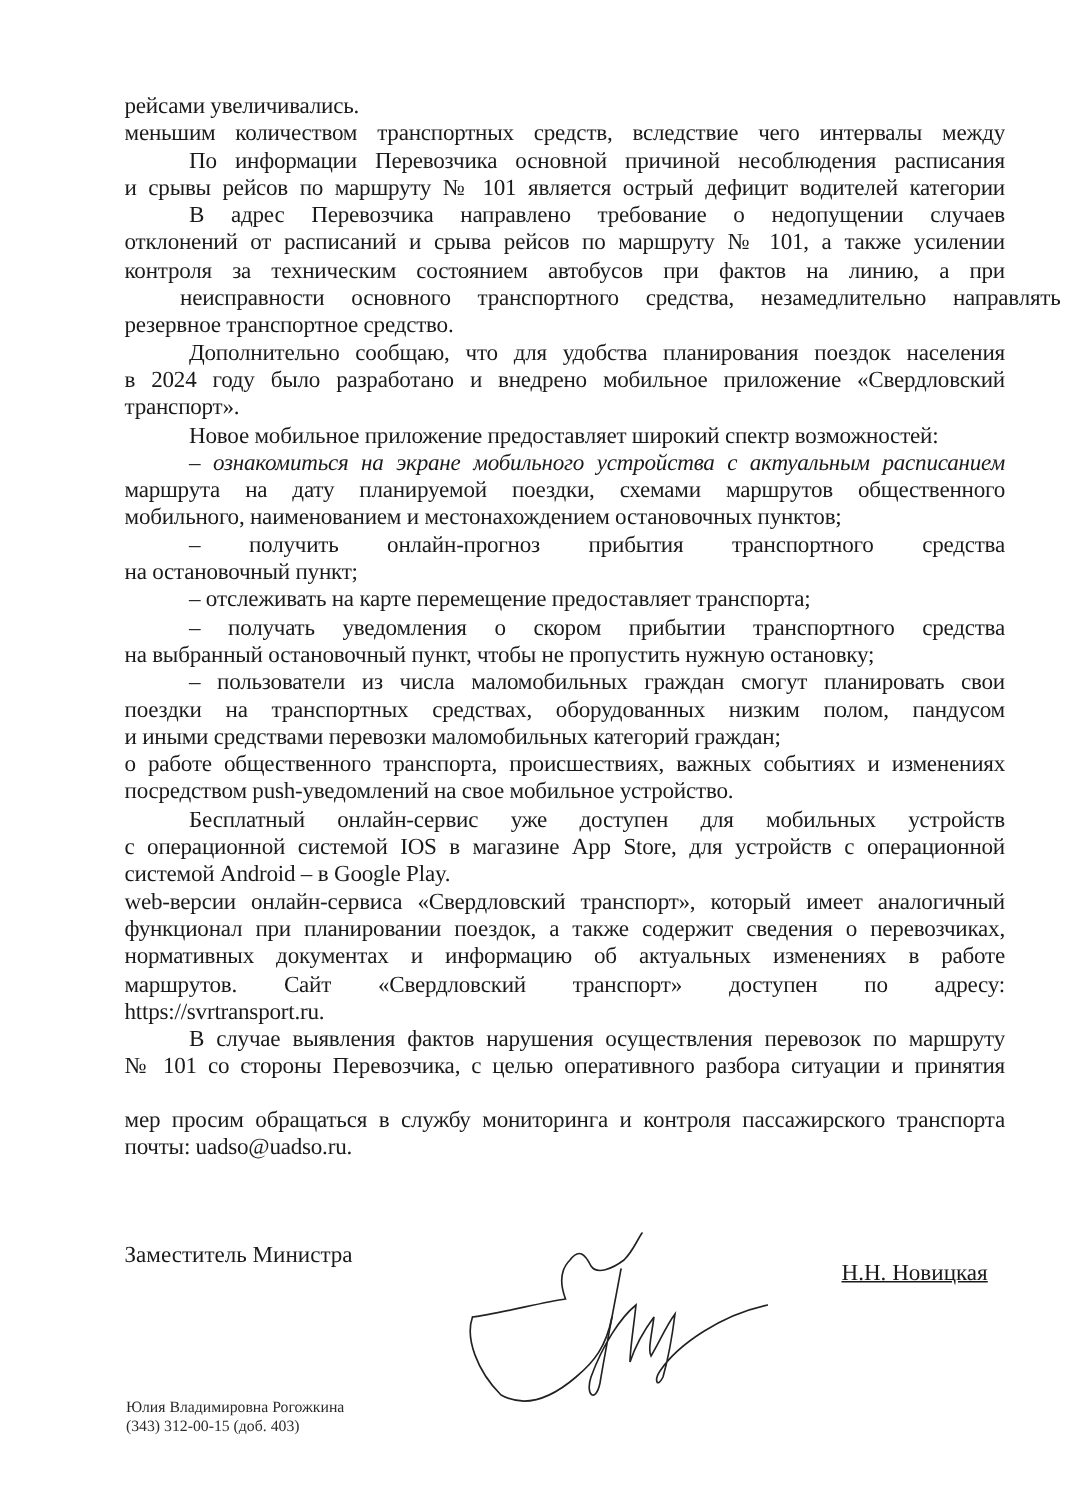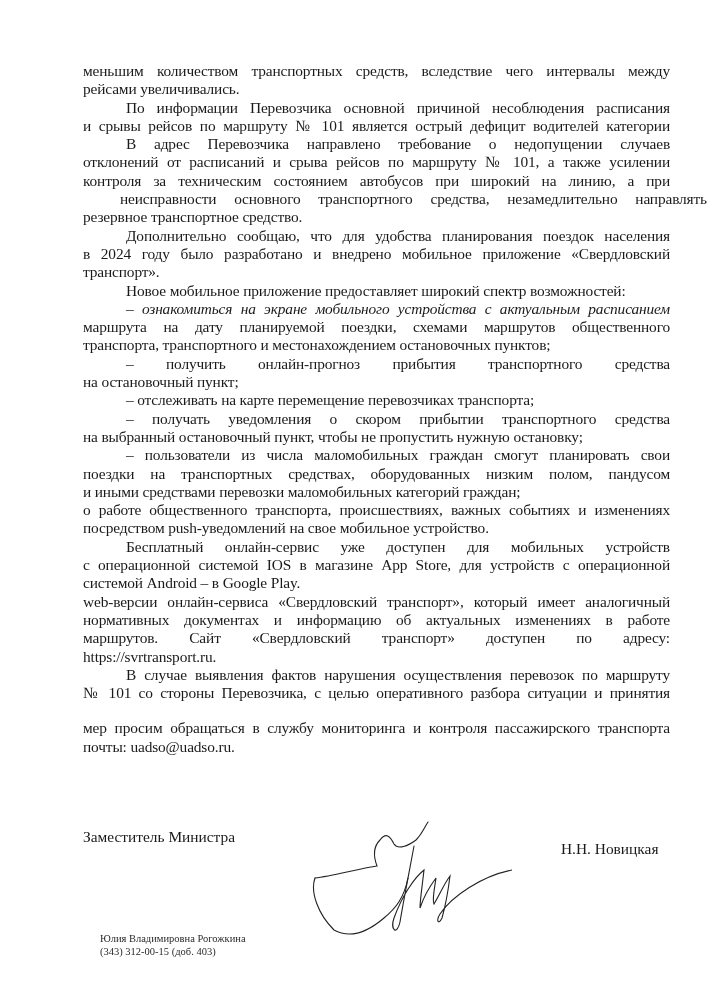--- a/index.html
+++ b/index.html
@@ -13,60 +13,61 @@
   .line {
     display: block; height: 18.3px; line-height: 18.3px;
     font-size: 15.4px; white-space: nowrap; letter-spacing: -0.15px;
     transform-origin: left center;
   }
   .line.justify { text-align: justify; text-align-last: justify; white-space: normal; overflow: hidden; }
   .line.indent { padding-left: 43px; }
   .line.justify.indent { width: 544px; }
   .line.justify:not(.indent) { width: 587px; }
   .sig-title { position: absolute; left: 83px; top: 828px; font-size: 15.4px; }
-  .sig-name { position: absolute; left: 561px; top: 840px; font-size: 15.4px; }
+  .sig-name { position: absolute; left: 561px; top: 840px; font-size: 15.4px; text-decoration: underline; }
   .signature { position: absolute; left: 312px; top: 818px; width: 200px; height: 122px; }
-  .footer { position: absolute; left: 100px; top: 932px; font-size: 10.5px; line-height: 13px; color: #2a2a2a; }
+  .footer { position: absolute; left: 84px; top: 932px; font-size: 10.5px; line-height: 13px; color: #2a2a2a; }
   .footer div { display: block; }
 </style>
 </head>
 <body>
 
 <div class="page">
   <div class="body-text" id="body-text">
+      <span class="line">рейсами увеличивались.</span>
       <span class="line justify" style="height: 18.3px;">меньшим количеством транспортных средств, вследствие чего интервалы между</span>
-      <span class="line">рейсами увеличивались.</span>
       <span class="line indent justify" style="height: 18.3px;">По информации Перевозчика основной причиной несоблюдения расписания</span>
       <span class="line justify" style="height: 18.3px;">и срывы рейсов по маршруту № 101 является острый дефицит водителей категории</span>
       <span class="line indent justify" style="height: 18.3px;">В адрес Перевозчика направлено требование о недопущении случаев</span>
       <span class="line justify" style="height: 18.3px;">отклонений от расписаний и срыва рейсов по маршруту № 101, а также усилении</span>
-      <span class="line justify" style="height: 18.3px;">контроля за техническим состоянием автобусов при широкий на линию, а при</span>
+      <span class="line justify" style="height: 18.3px;">контроля за техническим состоянием автобусов при фактов на линию, а при</span>
       <span class="line justify" style="height: 18.3px; margin-left: 37px;">неисправности основного транспортного средства, незамедлительно направлять</span>
       <span class="line">резервное транспортное средство.</span>
       <span class="line indent justify" style="height: 18.3px;">Дополнительно сообщаю, что для удобства планирования поездок населения</span>
       <span class="line justify" style="height: 18.3px;">в 2024 году было разработано и внедрено мобильное приложение «Свердловский</span>
       <span class="line">транспорт».</span>
       <span class="line indent">Новое мобильное приложение предоставляет широкий спектр возможностей:</span>
       <span class="line indent justify" style="height: 18.3px; font-style: italic;">– ознакомиться на экране мобильного устройства с актуальным расписанием</span>
       <span class="line justify" style="height: 18.3px;">маршрута на дату планируемой поездки, схемами маршрутов общественного</span>
-      <span class="line">транспорта, транспортного и местонахождением остановочных пунктов;</span>
+      <span class="line">мобильного, наименованием и местонахождением остановочных пунктов;</span>
       <span class="line indent justify" style="height: 18.3px;">– получить онлайн-прогноз прибытия транспортного средства</span>
       <span class="line">на остановочный пункт;</span>
-      <span class="line indent">– отслеживать на карте перемещение перевозчиках транспорта;</span>
+      <span class="line indent">– отслеживать на карте перемещение предоставляет транспорта;</span>
       <span class="line indent justify" style="height: 18.3px;">– получать уведомления о скором прибытии транспортного средства</span>
       <span class="line">на выбранный остановочный пункт, чтобы не пропустить нужную остановку;</span>
       <span class="line indent justify" style="height: 18.3px;">– пользователи из числа маломобильных граждан смогут планировать свои</span>
       <span class="line justify" style="height: 18.3px;">поездки на транспортных средствах, оборудованных низким полом, пандусом</span>
       <span class="line">и иными средствами перевозки маломобильных категорий граждан;</span>
       <span class="line justify" style="height: 18.3px;">о работе общественного транспорта, происшествиях, важных событиях и изменениях</span>
       <span class="line">посредством push-уведомлений на свое мобильное устройство.</span>
       <span class="line indent justify" style="height: 18.3px;">Бесплатный онлайн-сервис уже доступен для мобильных устройств</span>
       <span class="line justify" style="height: 18.3px;">с операционной системой IOS в магазине App Store, для устройств с операционной</span>
       <span class="line">системой Android – в Google Play.</span>
       <span class="line justify" style="height: 18.3px;">web-версии онлайн-сервиса «Свердловский транспорт», который имеет аналогичный</span>
+      <span class="line justify" style="height: 18.3px;">функционал при планировании поездок, а также содержит сведения о перевозчиках,</span>
       <span class="line justify" style="height: 18.3px;">нормативных документах и информацию об актуальных изменениях в работе</span>
       <span class="line justify" style="height: 18.3px;">маршрутов. Сайт «Свердловский транспорт» доступен по адресу:</span>
       <span class="line">https://svrtransport.ru.</span>
       <span class="line indent justify" style="height: 18.3px;">В случае выявления фактов нарушения осуществления перевозок по маршруту</span>
       <span class="line justify" style="height: 18.3px;">№ 101 со стороны Перевозчика, с целью оперативного разбора ситуации и принятия</span>
       <span class="line justify" style="height: 18.3px; margin-top: 17px;">мер просим обращаться в службу мониторинга и контроля пассажирского транспорта</span>
       <span class="line">почты: uadso@uadso.ru.</span>
     </div>
 
   <div class="sig-title">Заместитель Министра</div>

